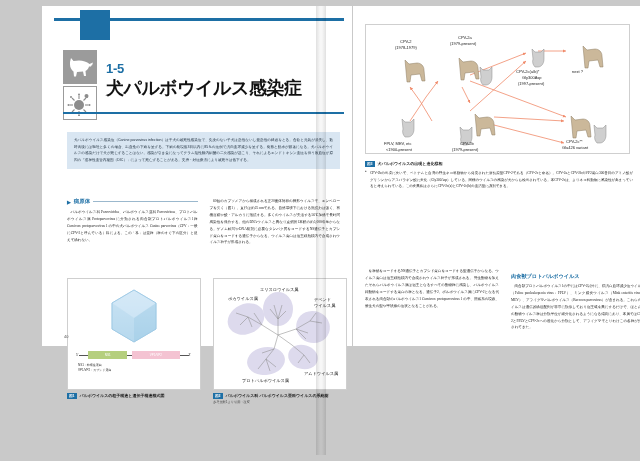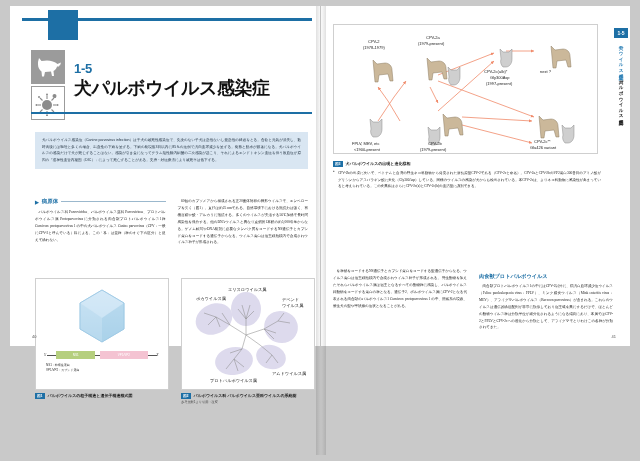--- a/index.html
+++ b/index.html
@@ -12,20 +12,21 @@
   #spread {
     position: relative;
     width: 640px; height: 461px;
     background: #c9c9c9;
   }
   .page {
     position: absolute;
     top: 6px;
     height: 340px;
     background: #ffffff;
+    margin-left: 32px;
   }
   #page-left  { left: 10px;  width: 310px; }
   #page-right { left: 321px; width: 309px; }
   .gutter-shadow {
     position: absolute; top: 6px; left: 316px;
     width: 10px; height: 449px;
     background: linear-gradient(to right, rgba(0,0,0,0.12), rgba(0,0,0,0.03) 40%, rgba(0,0,0,0.03) 60%, rgba(0,0,0,0.12));
     pointer-events: none;
   }
 

